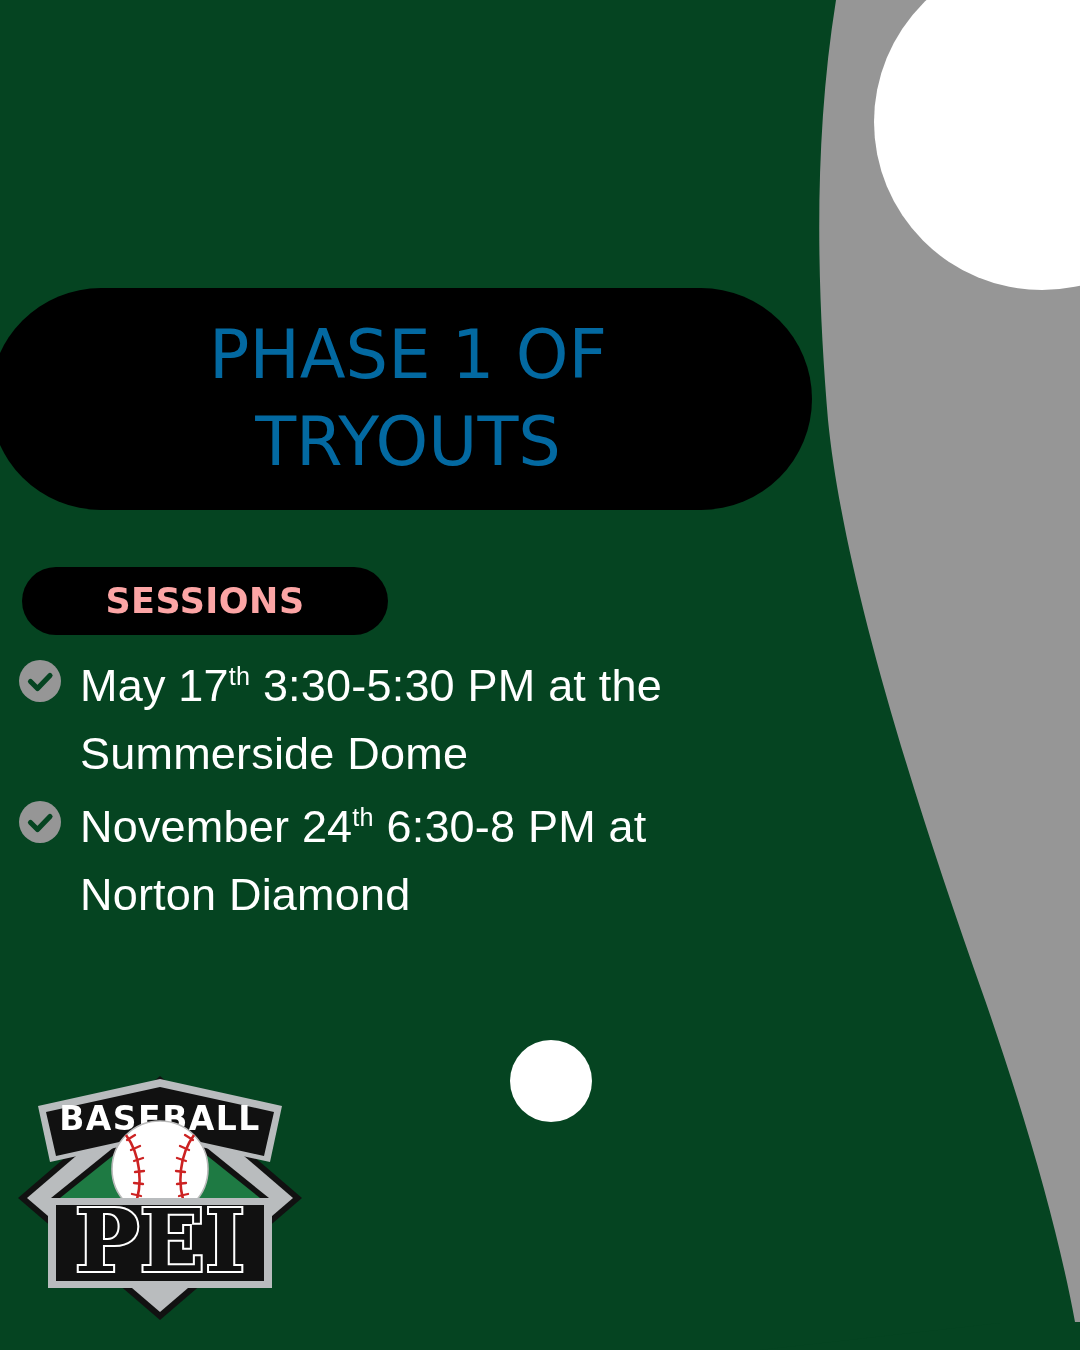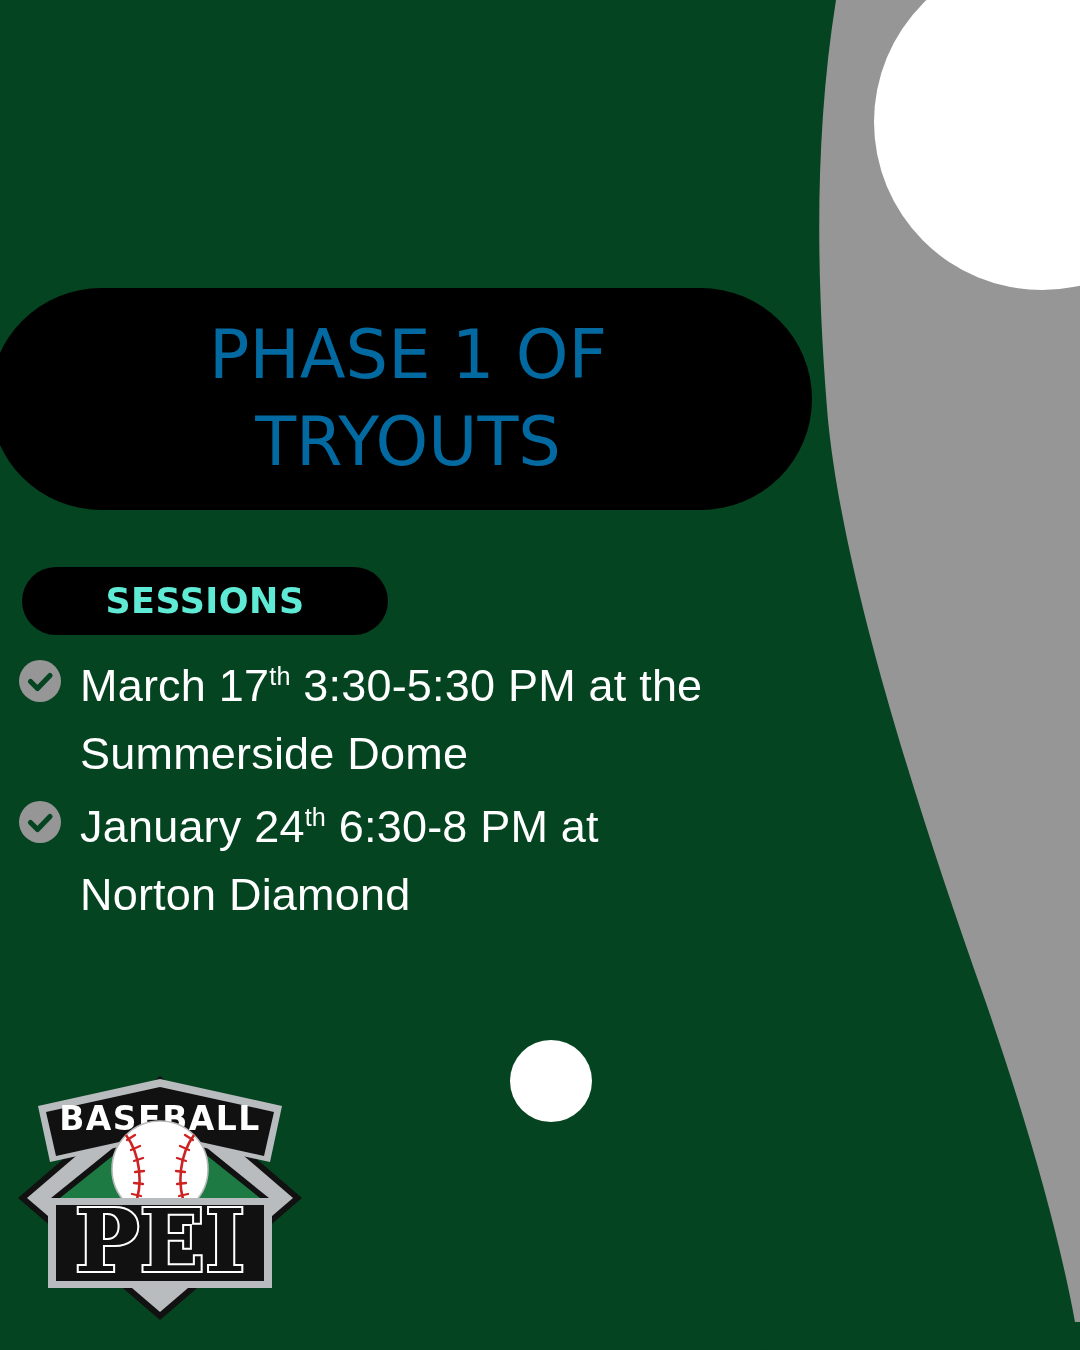--- a/index.html
+++ b/index.html
@@ -76,21 +76,21 @@
     width: 366px;
     height: 68px;
     background: #000000;
     border-radius: 40px;
     display: flex;
     align-items: center;
     justify-content: center;
     z-index: 5;
   }
   .sessions-badge-text {
-    color: #5eead4;
+    color: #fca5a5;
     font-family: "DejaVu Sans", sans-serif;
     font-weight: 700;
     font-size: 35px;
     letter-spacing: 0.5px;
     text-transform: uppercase;
   }
 
   
   .session-list {
     position: absolute;
@@ -178,29 +178,29 @@
     <span class="sessions-badge-text">SESSIONS</span>
   </div>
 
   <div class="session-list">
 
     <div class="session-item">
       <svg class="check-icon" viewBox="0 0 44 44" aria-hidden="true">
         <circle cx="22" cy="22" r="21" fill="#969696"></circle>
         <path d="M 12.5,22.5 L 19.5,29.5 L 32,16.5" fill="none" stroke="#054421" stroke-width="5.2" stroke-linecap="round" stroke-linejoin="round"></path>
       </svg>
-      <span class="session-text"><span>March 17</span><sup>th</sup><span> 3:30-5:30 PM at the Summerside Dome</span></span>
+      <span class="session-text"><span>May 17</span><sup>th</sup><span> 3:30-5:30 PM at the Summerside Dome</span></span>
     </div>
 
     <div class="session-item">
       <svg class="check-icon" viewBox="0 0 44 44" aria-hidden="true">
         <circle cx="22" cy="22" r="21" fill="#969696"></circle>
         <path d="M 12.5,22.5 L 19.5,29.5 L 32,16.5" fill="none" stroke="#054421" stroke-width="5.2" stroke-linecap="round" stroke-linejoin="round"></path>
       </svg>
-      <span class="session-text"><span>January 24</span><sup>th</sup><span> 6:30-8 PM at Norton Diamond</span></span>
+      <span class="session-text"><span>November 24</span><sup>th</sup><span> 6:30-8 PM at Norton Diamond</span></span>
     </div>
 
 
   </div>
 
   <div class="white-dot"></div>
 
   <svg class="logo" viewBox="0 0 292 252">
 
     <path fill="#111111" d="M 146,4 L 288,126 L 146,248 L 4,126 Z"></path>

